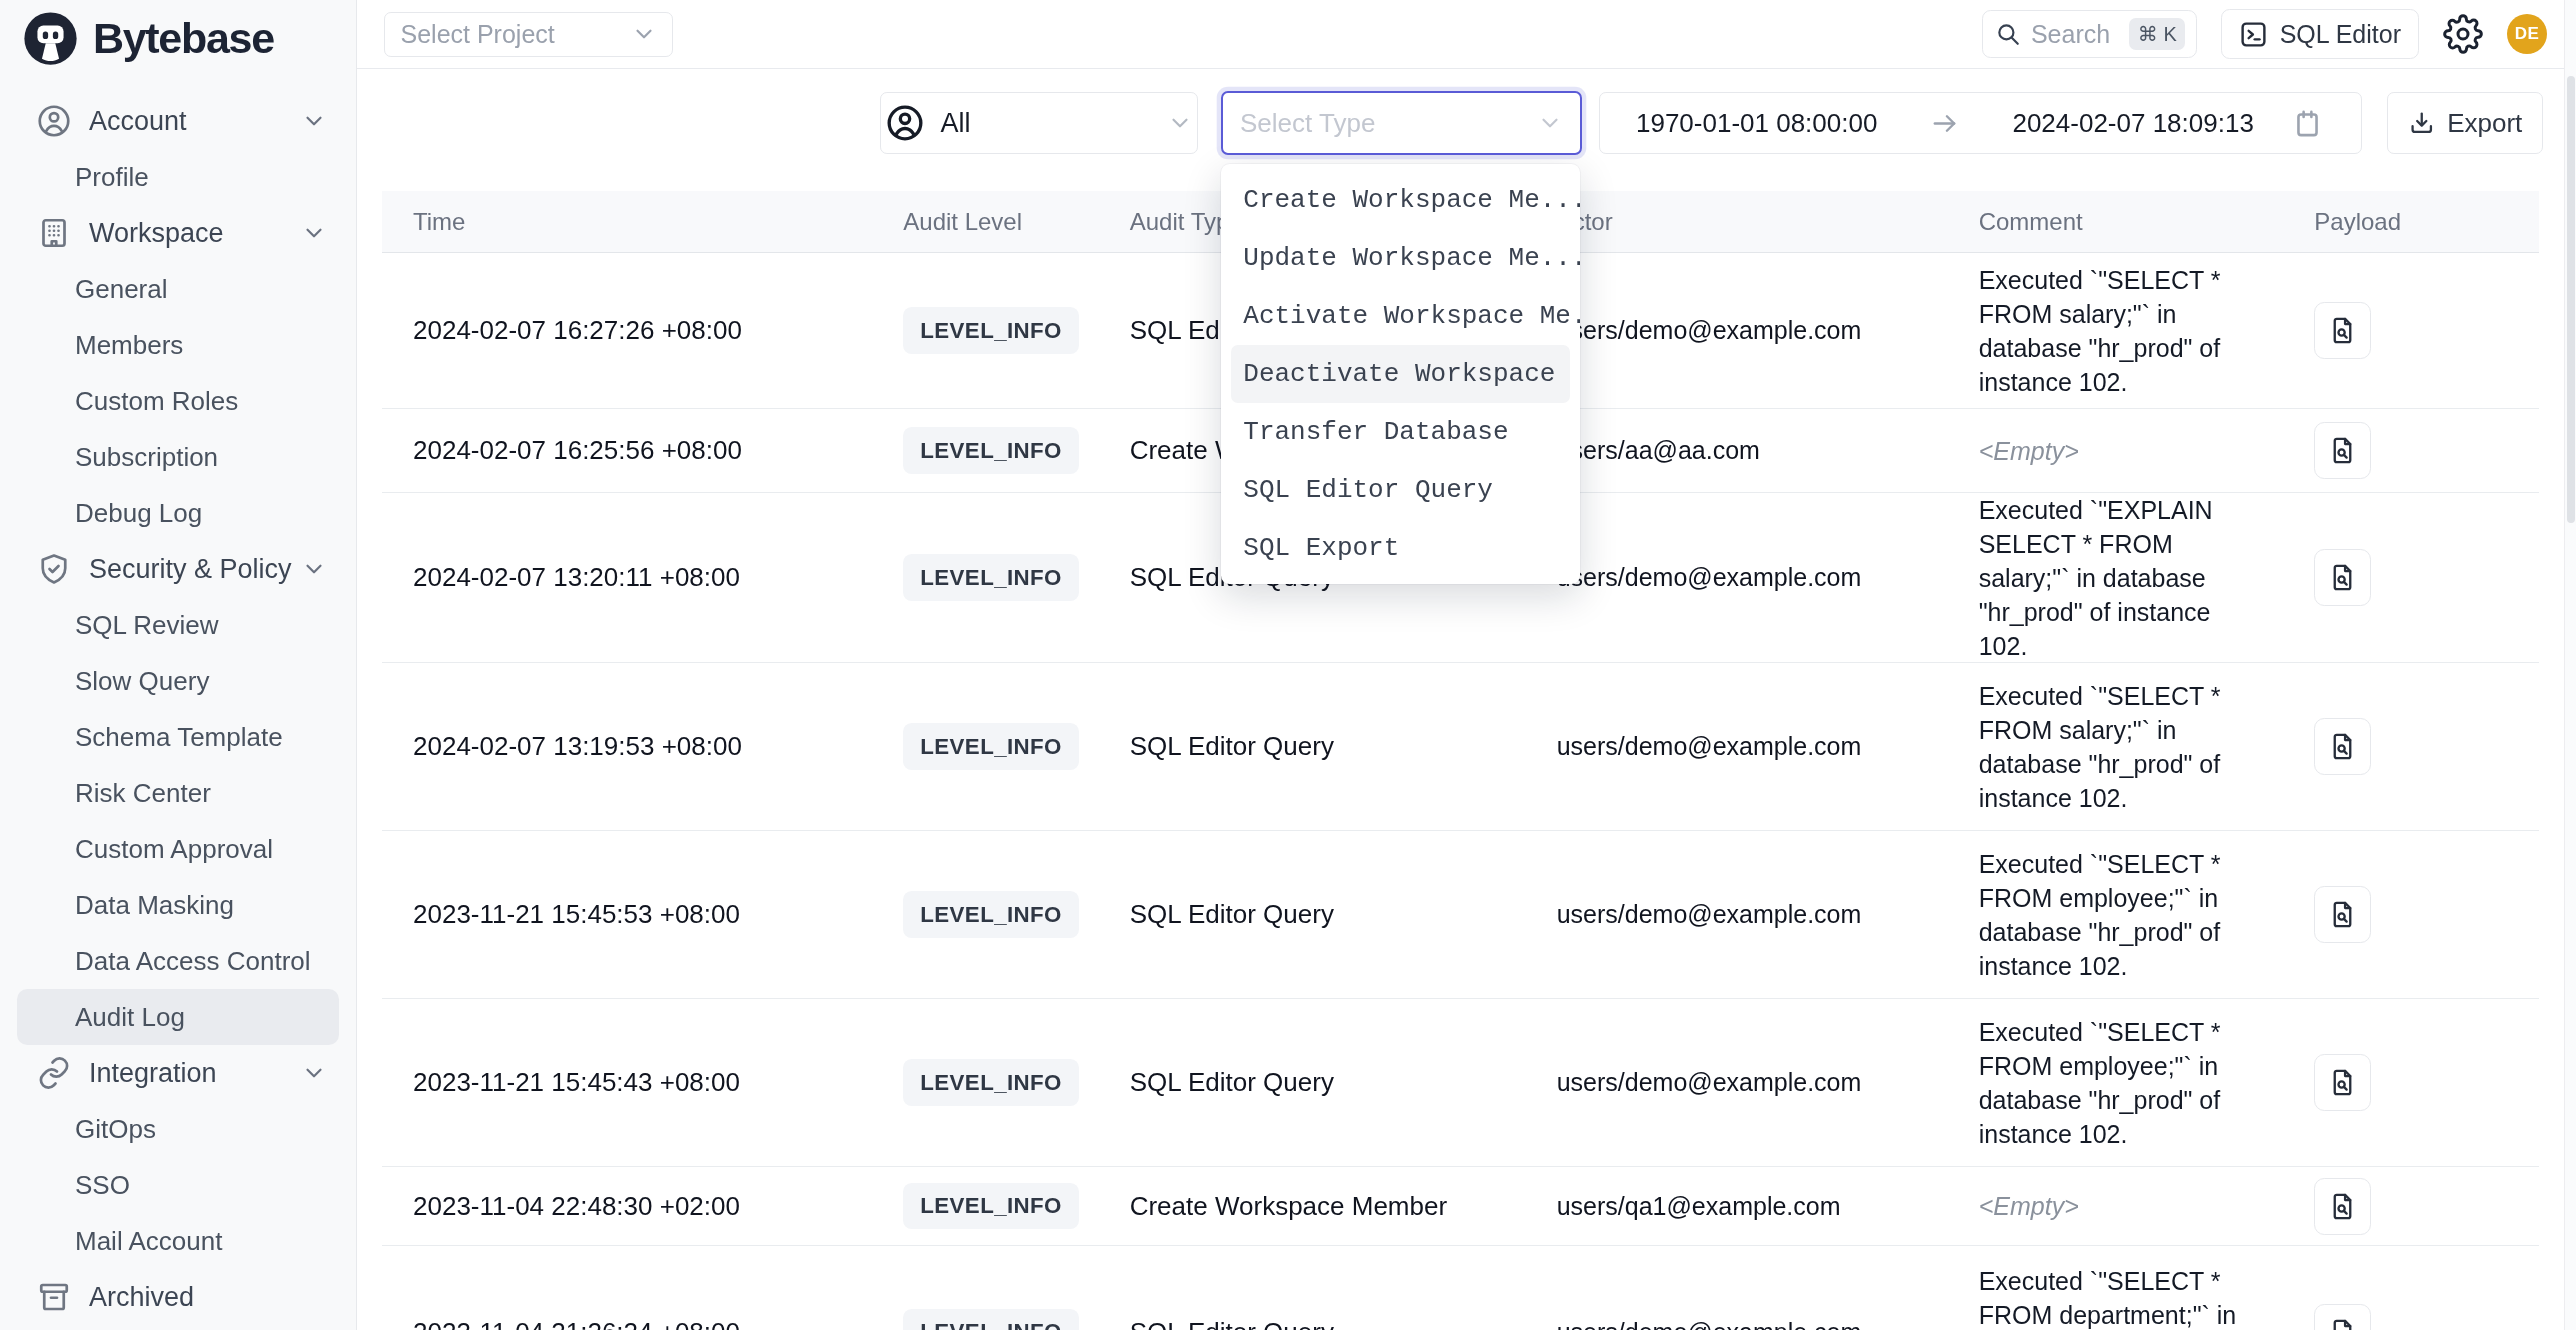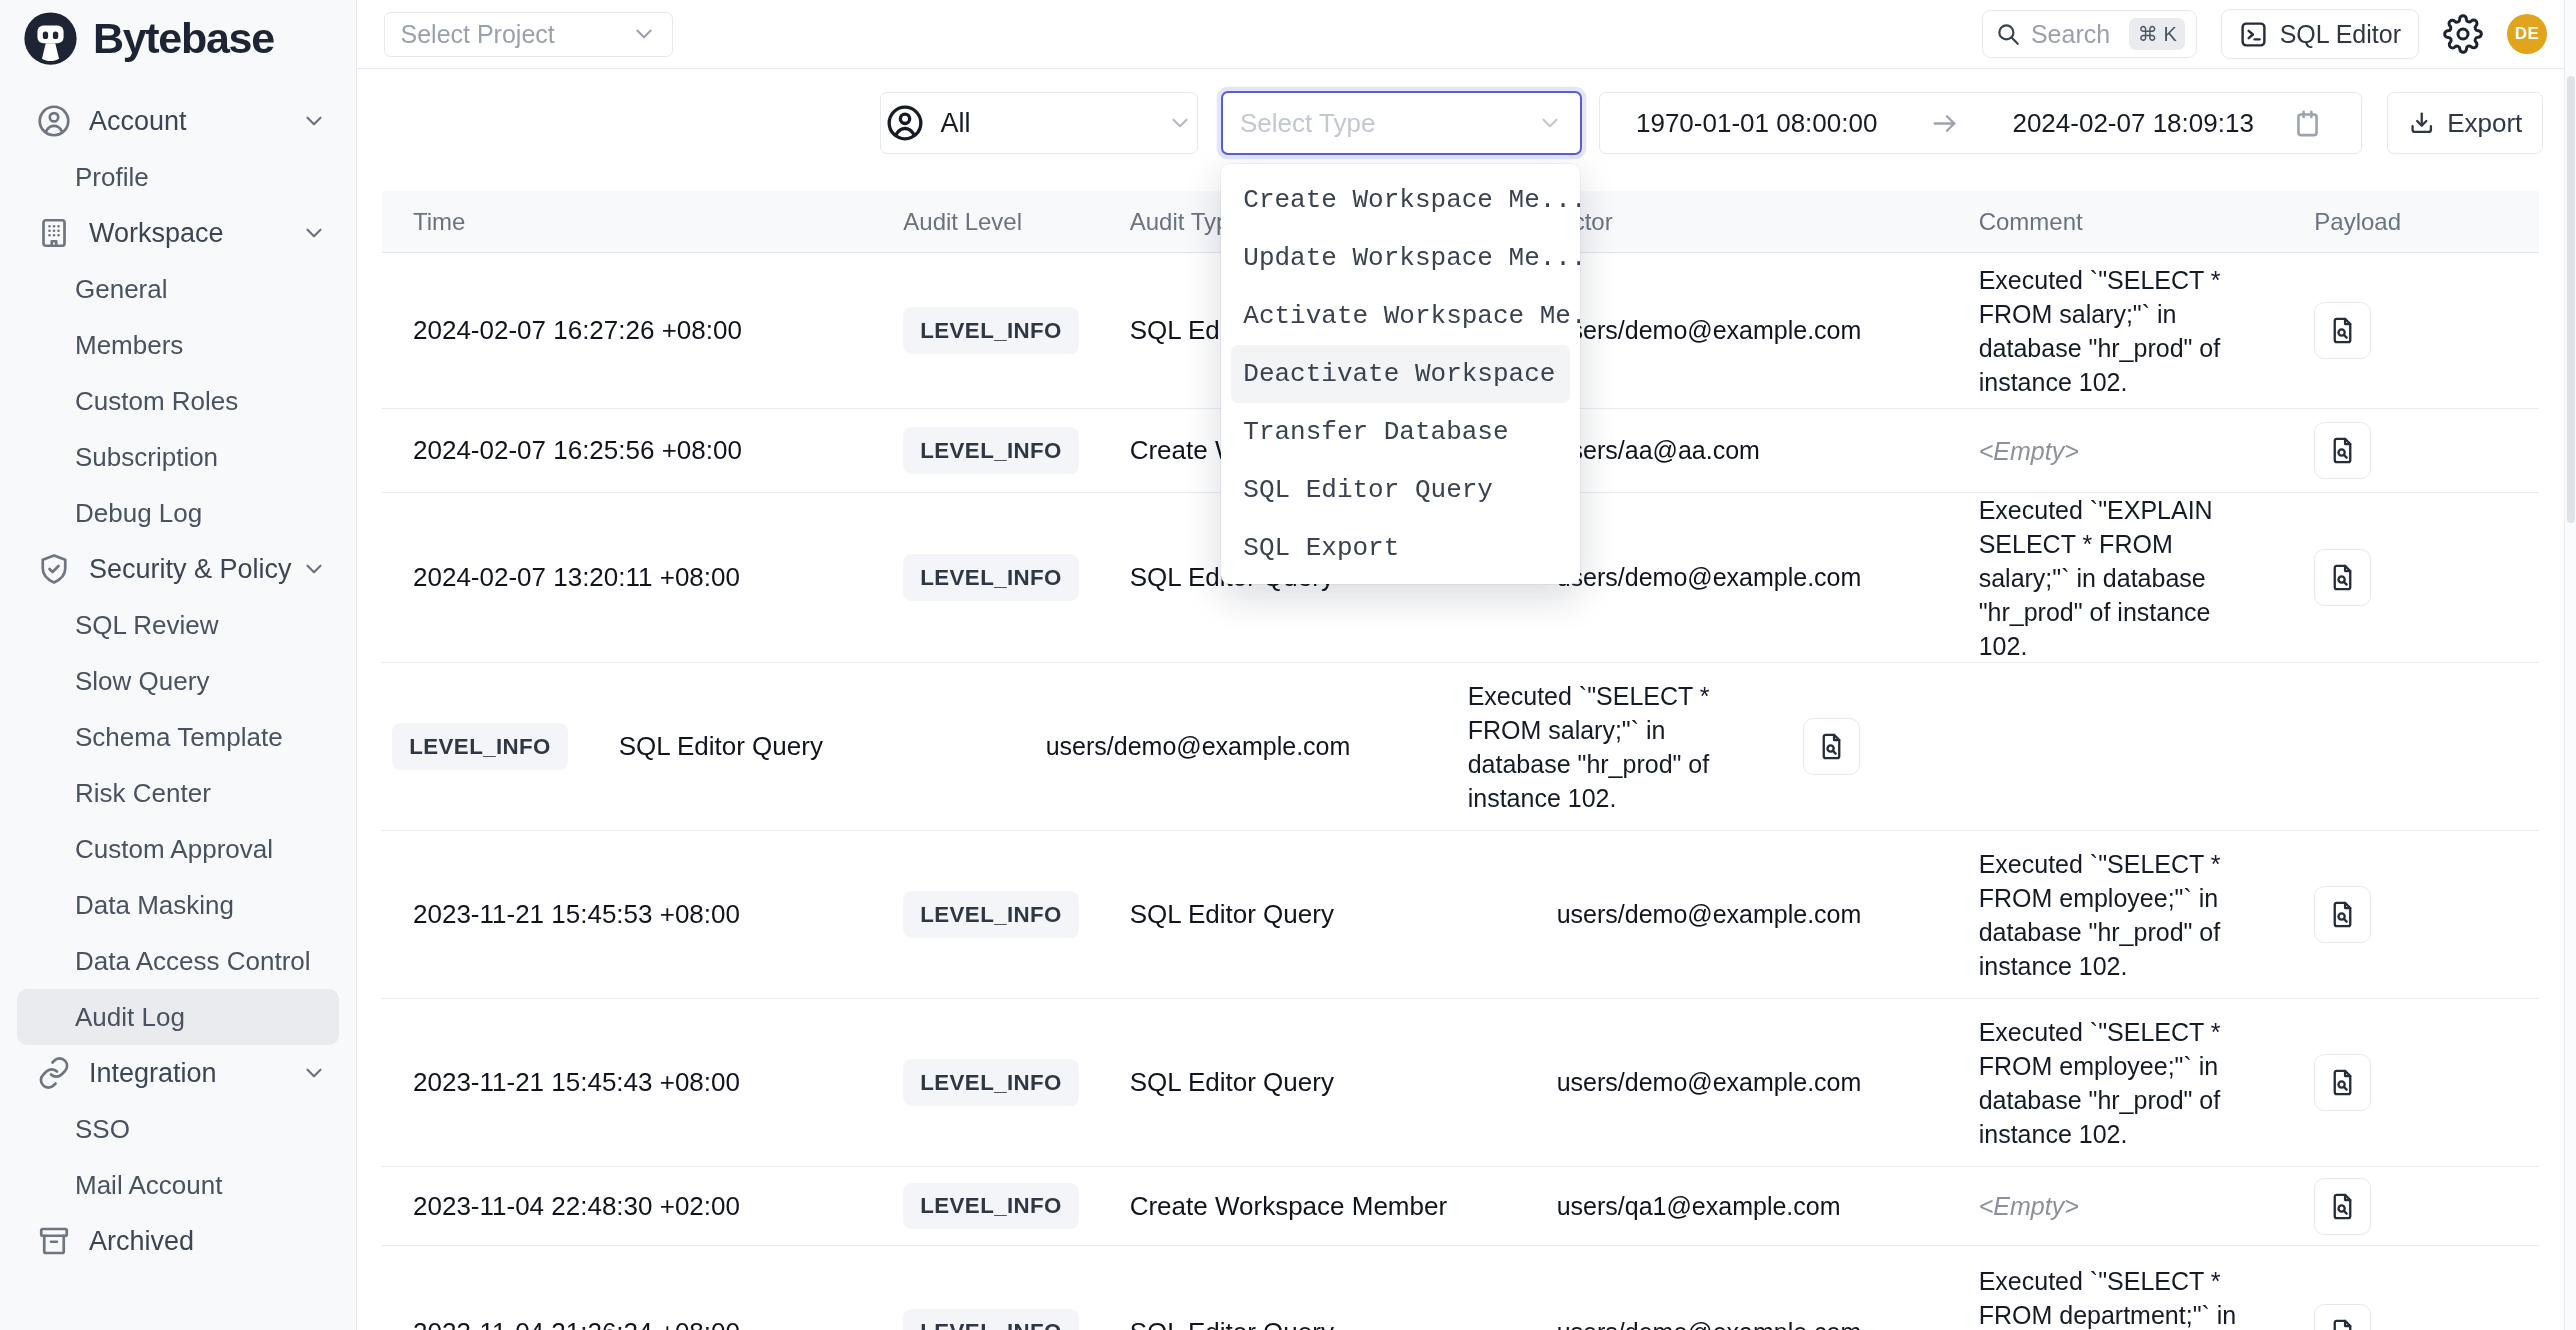--- a/index.html
+++ b/index.html
@@ -284,20 +284,23 @@
             </svg>
           </span>
           <span class="nav-label">Integration</span>
           <span class="nav-chevron">
             <svg viewBox="0 0 24 24" fill="none" stroke="currentColor" stroke-width="2" stroke-linecap="round" stroke-linejoin="round">
               <path d="M6 9l6 6 6-6"></path>
             </svg>
           </span>
         </div>
         <div class="nav-item nav-child">
+          <span class="nav-label">GitOps</span>
+        </div>
+        <div class="nav-item nav-child">
           <span class="nav-label">SSO</span>
         </div>
         <div class="nav-item nav-child">
           <span class="nav-label">Mail Account</span>
         </div>
         <div class="nav-item nav-section">
           <span class="nav-icon">
             <svg viewBox="0 0 24 24" fill="none" stroke="currentColor" stroke-width="1.8" stroke-linecap="round" stroke-linejoin="round">
               <rect x="3.5" y="4" width="17" height="4.5" rx="1"></rect>
               <path d="M5.5 8.5V19a1 1 0 0 0 1 1h11a1 1 0 0 0 1-1V8.5"></path>
@@ -470,20 +473,21 @@
                     <path d="M14 3v4h4"></path>
                     <circle cx="11.3" cy="13.5" r="2.4"></circle>
                     <path d="M13.1 15.4l2.1 2.1"></path>
                   </svg>
                 </span>
       </button>
     </div>
   </div>
 
   <div class="row">
+    <div class="c-time cell-time">2024-02-07 13:19:53 +08:00</div>
     <div class="c-level"><span class="badge">LEVEL_INFO</span></div>
     <div class="c-type cell-type">SQL Editor Query</div>
     <div class="c-actor cell-actor">users/demo@example.com</div>
     <div class="c-comment cell-comment">Executed `"SELECT * FROM salary;"` in database "hr_prod" of instance 102.</div>
     <div class="c-payload">
       <button class="payload-btn">
         <span>
                   <svg viewBox="0 0 24 24" fill="none" stroke="currentColor" stroke-width="1.8" stroke-linecap="round" stroke-linejoin="round">
                     <path d="M14 3H7.5A1.5 1.5 0 0 0 6 4.5v15A1.5 1.5 0 0 0 7.5 21h9a1.5 1.5 0 0 0 1.5-1.5V7z"></path>
                     <path d="M14 3v4h4"></path>

